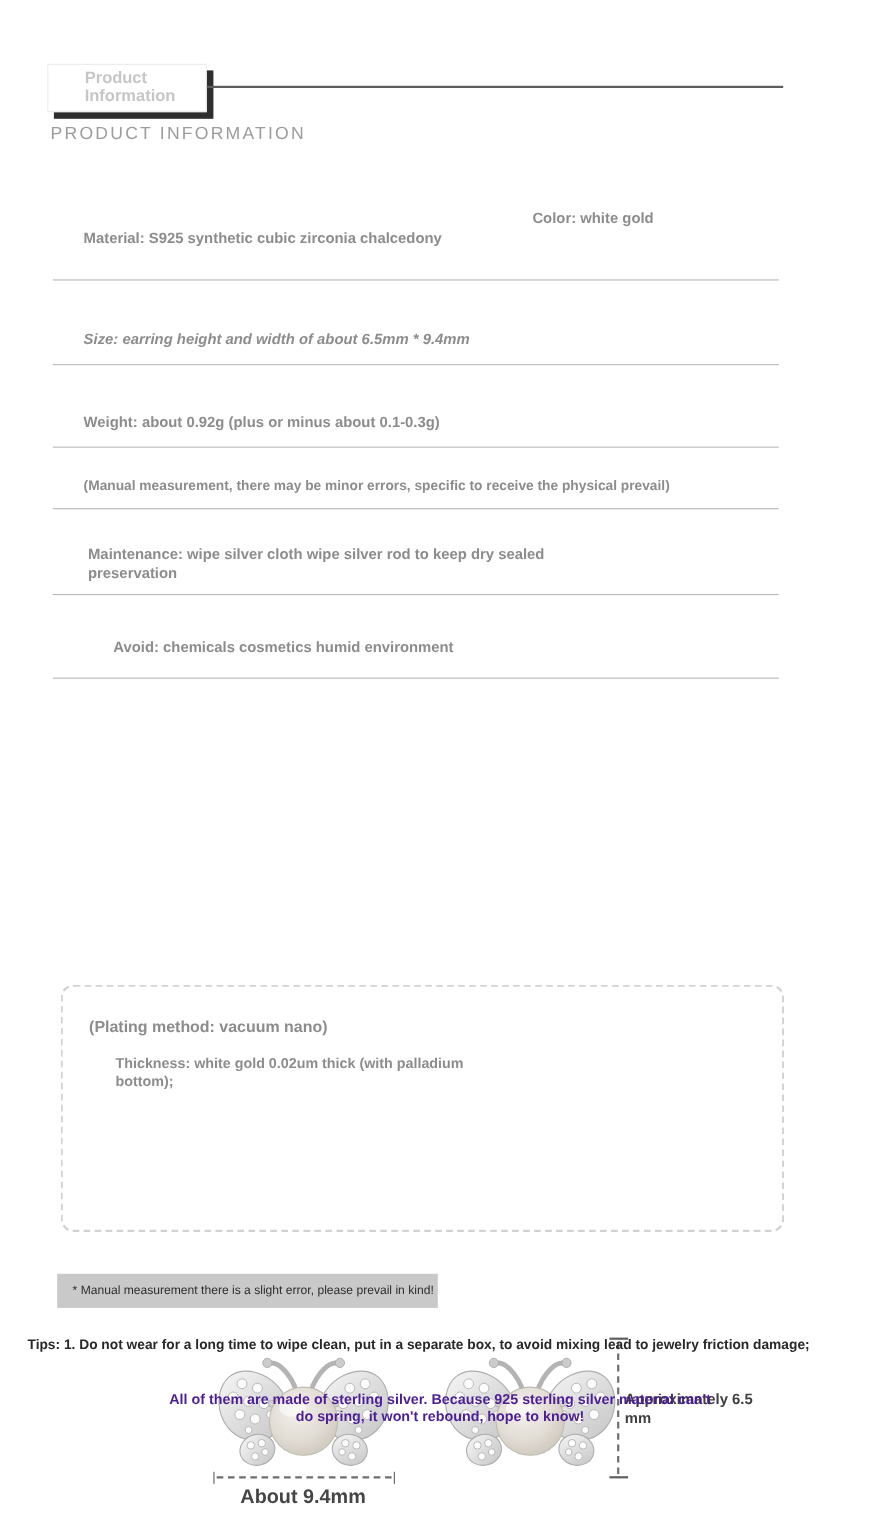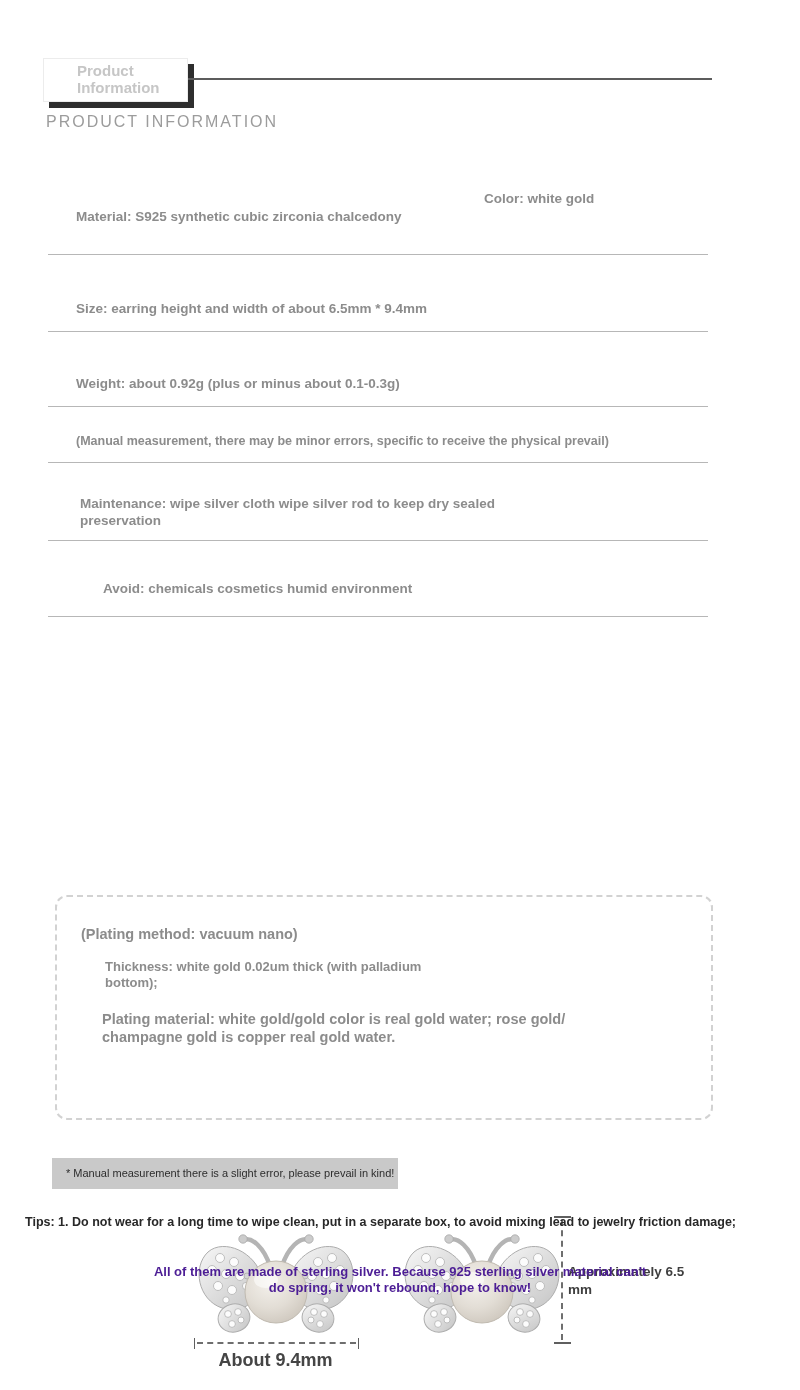--- a/index.html
+++ b/index.html
@@ -14,21 +14,21 @@
   .rule-line{position:absolute;left:188px;top:78px;width:524px;height:2px;background:#5c5c5c;}
   .page-title{position:absolute;left:46px;top:113px;font-size:16px;font-weight:400;
          letter-spacing:2px;color:#9c9c9c;}
 
   
   .specs{position:absolute;left:48px;top:160px;width:660px;}
   .spec-row{border-bottom:1px solid #b7b7b7;color:#8c8c8c;font-weight:bold;font-size:13.5px;
          white-space:pre-line;line-height:1.3;}
   .r1{padding:30px 0 11px 28px;position:relative;}
   .r1 .col2{position:absolute;left:436px;top:30px;}
-  .r2{padding:28px 0 13px 28px;}
+  .r2{padding:28px 0 13px 28px;font-style:italic;}
   .r3{padding:26px 0 13px 28px;}
   .r4{padding:10px 0 13px 28px;font-size:12.5px;}
   .r5{padding:14px 0 10px 32px;}
   .r6{padding:21px 0 19px 55px;}
 
   
   .figure{position:absolute;left:0;top:600px;width:800px;height:190px;}
   .earring{position:absolute;width:164px;height:126px;}
   .earring.left{left:194px;top:612px;}
   .earring.right{left:400px;top:612px;}
@@ -208,22 +208,20 @@
         <div class="dash"></div>
       </div>
     <div class="vdim-label">Approximately 6.5
 mm</div>
   </div>
 
   <div class="plating">
     <p class="p-method">(Plating method: vacuum nano)</p>
     <p class="p-thickness">Thickness: white gold 0.02um thick (with palladium
 bottom);</p>
-    <p class="p-material">Plating material: white gold/gold color is real gold water; rose gold/
-champagne gold is copper real gold water.</p>
   </div>
 
   <div class="note">* Manual measurement there is a slight error, please prevail in kind!</div>
   <div class="tip1">Tips: 1. Do not wear for a long time to wipe clean, put in a separate box, to avoid mixing lead to jewelry friction damage;</div>
   <div class="tip3">All of them are made of sterling silver. Because 925 sterling silver material can't
 do spring, it won't rebound, hope to know!</div>
 
 </div>
 
 </body></html>

